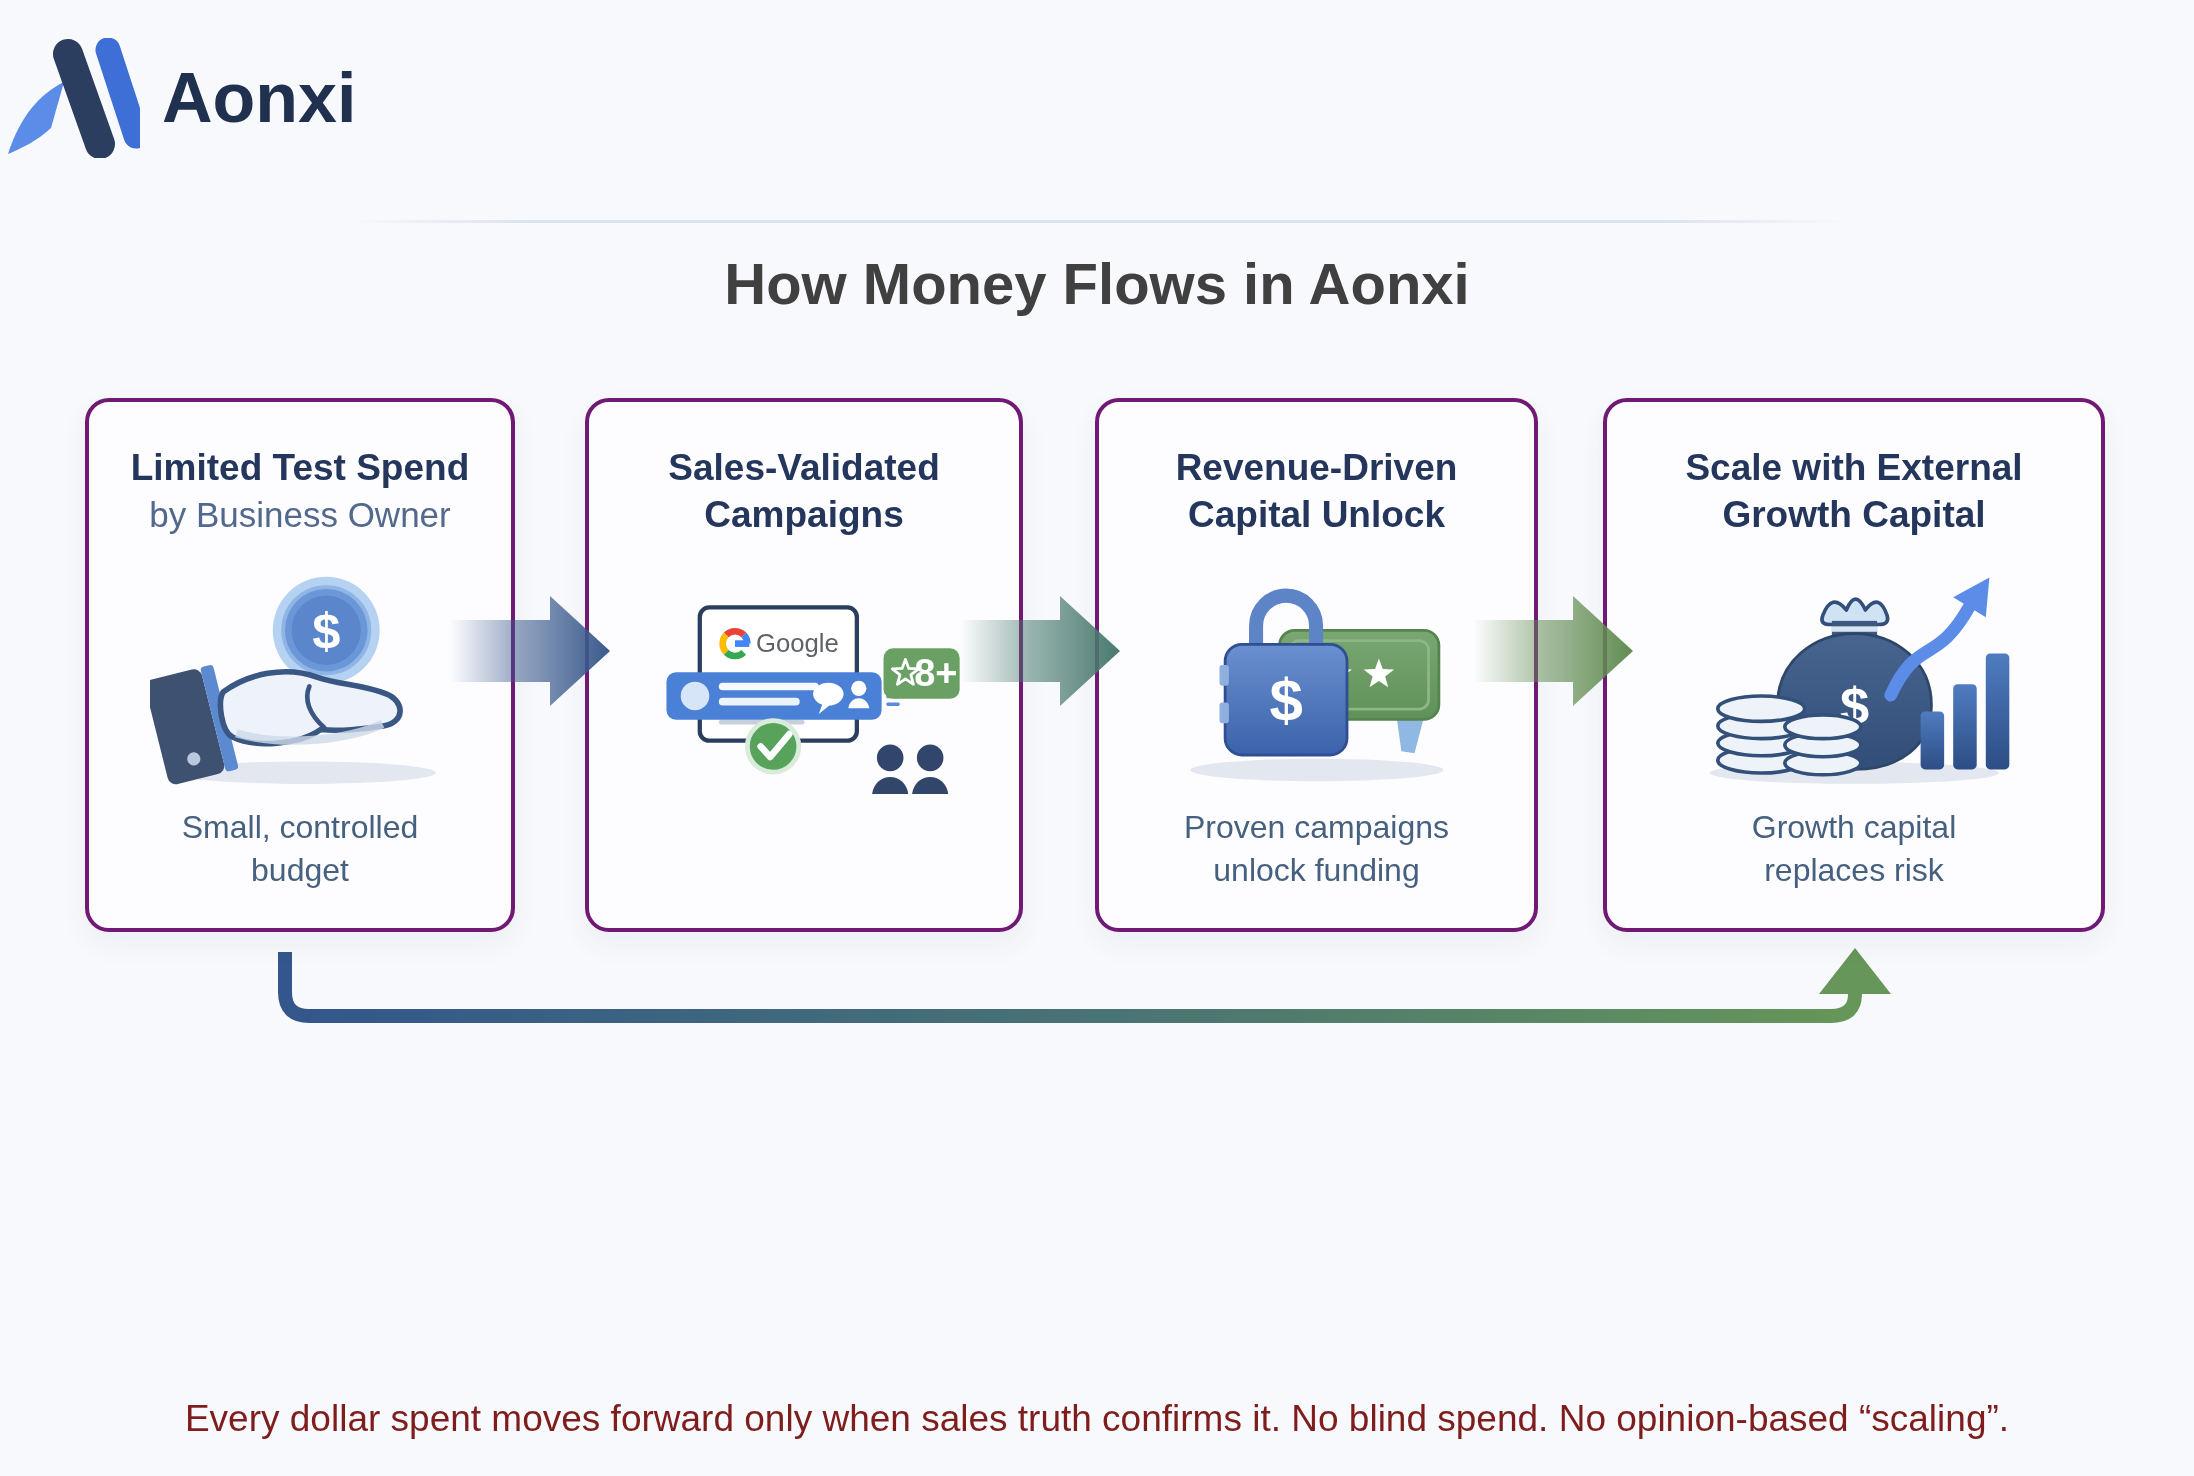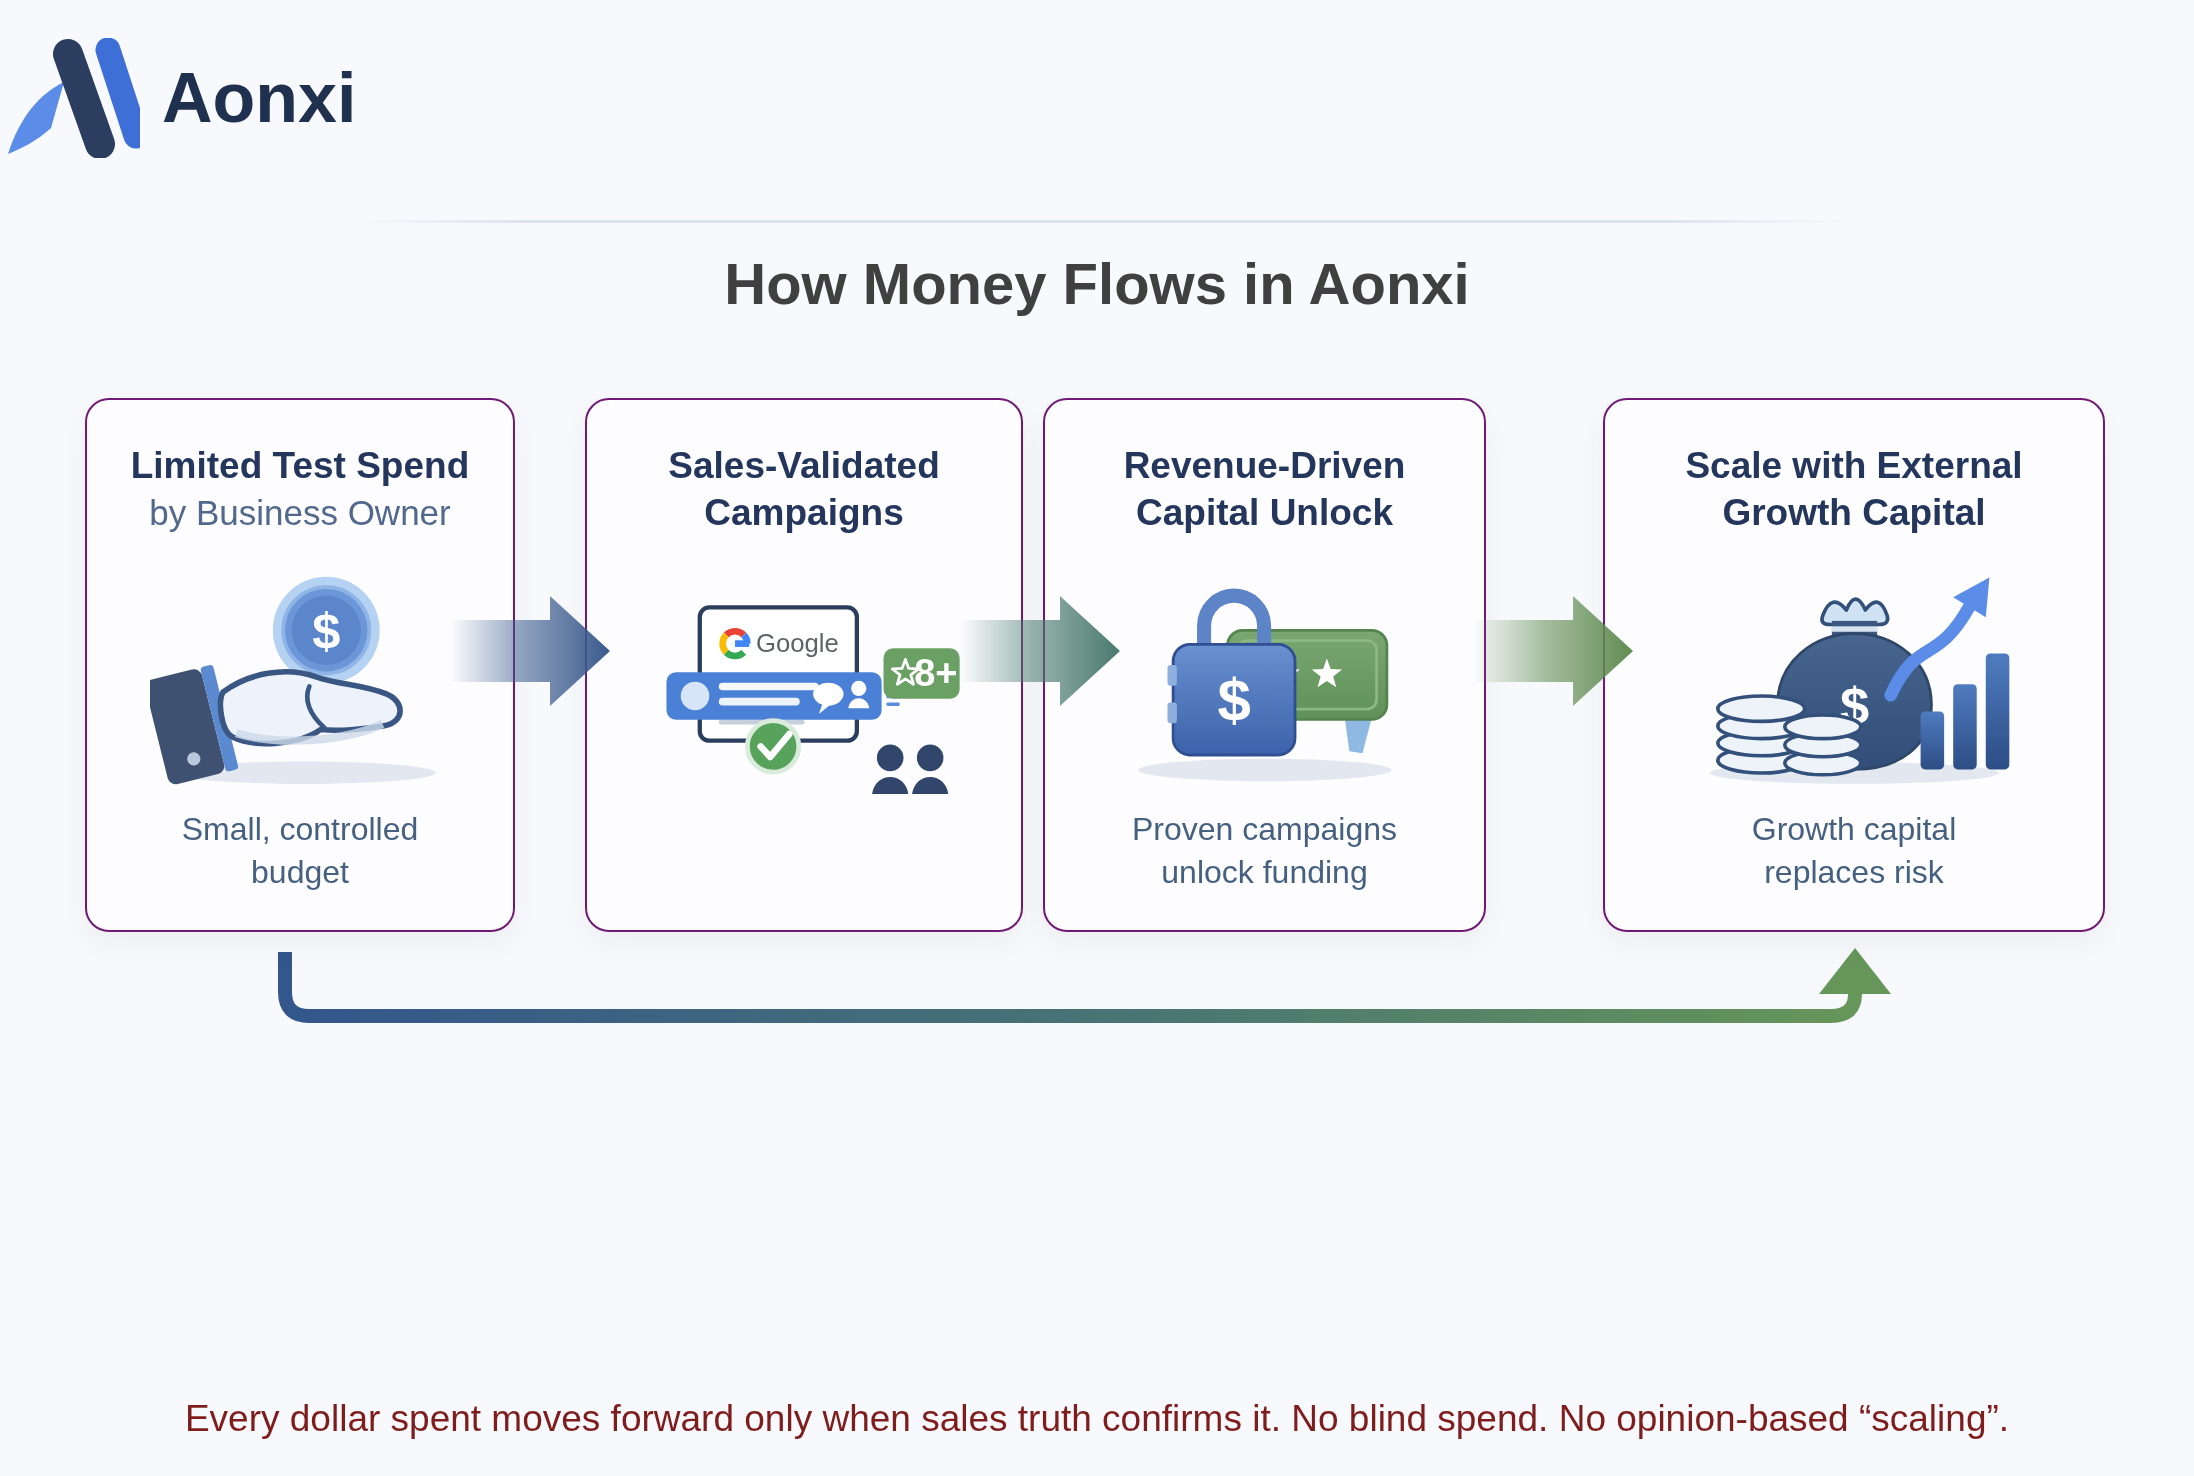--- a/index.html
+++ b/index.html
@@ -7,27 +7,27 @@
         font-family:"Liberation Sans",sans-serif;color:#24365c;}
   
   .logo-row{position:absolute;top:38px;left:0;width:100%;display:flex;justify-content:flex-start;align-items:center;gap:22px;}
   .logo-mark{display:block;}
   .brand{font-size:70px;font-weight:700;color:#20314f;letter-spacing:0;}
   .divider{position:absolute;top:220px;left:347px;width:1500px;height:3px;
            background:linear-gradient(90deg,rgba(219,227,239,0),#dbe3ef 12%,#dbe3ef 88%,rgba(219,227,239,0));}
   .page-title{position:absolute;top:250px;left:0;width:100%;text-align:center;margin:0;
               font-size:58px;font-weight:700;color:#404040;}
   
-  .card{position:absolute;top:398px;height:534px;background:#fdfdff;border:2px solid #701a75;border-radius:24px;
+  .card{position:absolute;top:398px;height:534px;background:#fdfdff;border:4px solid #701a75;border-radius:24px;
         box-shadow:0 12px 28px rgba(50,70,110,.06);box-sizing:border-box;z-index:2;
         display:flex;flex-direction:column;align-items:center;justify-content:space-between;
         padding:42px 16px 36px;}
   .card-1{left:85px;width:430px;}
   .card-2{left:585px;width:438px;}
-  .card-3{left:1043px;width:443px;}
+  .card-3{left:1095px;width:443px;}
   .card-4{left:1603px;width:502px;}
   .card-head{text-align:center;}
   .card-title{font-size:37px;font-weight:700;line-height:1.28;color:#24365c;white-space:pre-line;margin:0;}
   .card-subtitle{font-size:35px;font-weight:400;color:#52688c;margin-top:4px;text-align:center;}
   .icon-wrap{flex:1;display:flex;align-items:center;justify-content:center;}
   .card-caption{font-size:32px;color:#46607f;text-align:center;line-height:1.34;white-space:pre-line;}
   
   .arrow{position:absolute;top:596px;z-index:3;}
   .arrow-1{left:450px;} .arrow-2{left:960px;} .arrow-3{left:1473px;}
   

